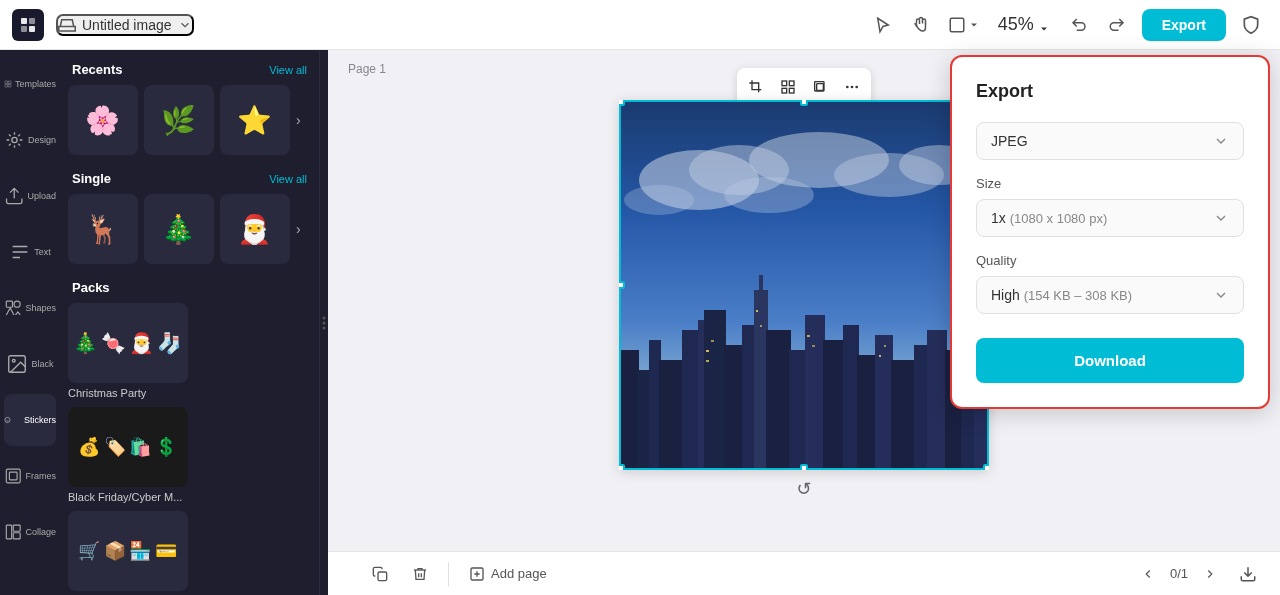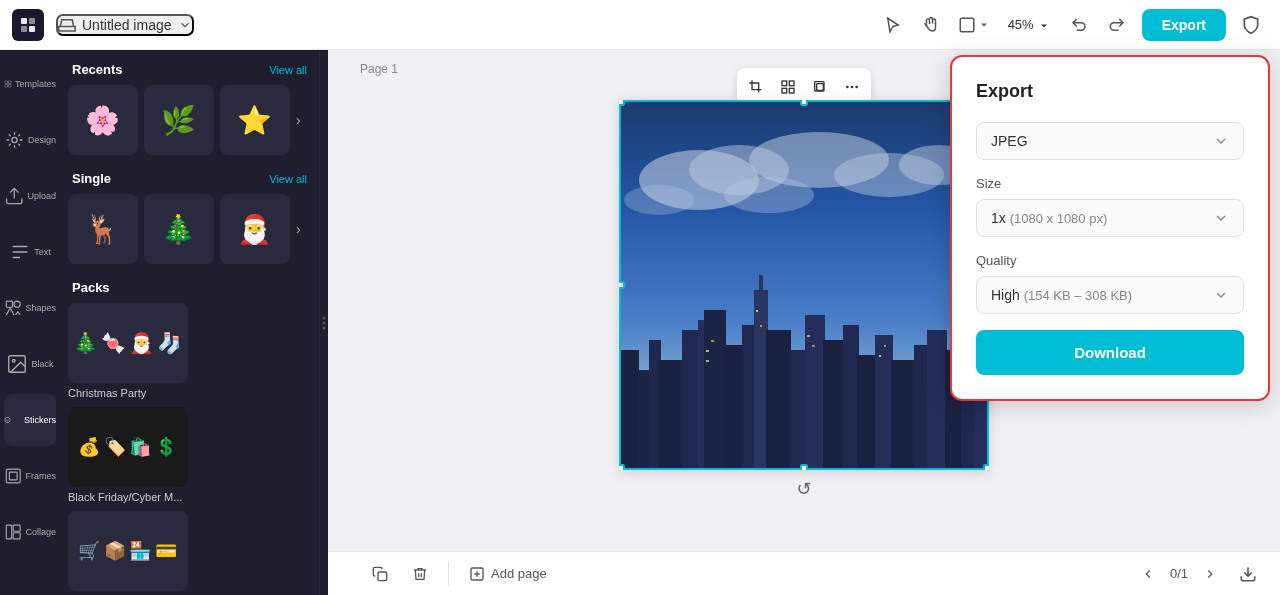--- a/index.html
+++ b/index.html
@@ -32,21 +32,21 @@
     .topbar-spacer { flex: 1; }
     .topbar-tools { display: flex; align-items: center; gap: 4px; }
     .tool-btn {
       width: 34px; height: 34px;
       border: none; background: transparent; cursor: pointer;
       border-radius: 6px; display: flex; align-items: center; justify-content: center;
       color: #555; font-size: 16px;
     }
     .zoom-selector {
       display: flex; align-items: flex-end; gap: 4px;
-      font-size: 13px; color: #333; cursor: pointer;
+      font-size: 18px; color: #333; cursor: pointer;
       padding: 4px 8px; border-radius: 6px; background: transparent; border: none;
     }
     .export-btn {
       background: #00bcd4; color: white; border: none;
       padding: 8px 20px; border-radius: 8px; font-size: 14px; font-weight: 600;
       cursor: pointer;
     }
     .shield-btn {
       width: 34px; height: 34px; background: transparent; border: none; cursor: pointer;
       display: flex; align-items: center; justify-content: center; color: #555;
@@ -142,21 +142,21 @@
     }
 
     
     .canvas-area {
       flex: 1;
       background: #f0f0f5;
       position: relative;
       overflow: hidden;
     }
     .page-label {
-      position: absolute; top: 12px; left: 32px;
+      position: absolute; top: 12px; left: 20px;
       font-size: 12px; color: #888;
     }
     .canvas-page {
       position: absolute;
       top: 50px; left: 50%;
       transform: translateX(-50%);
       width: 370px; height: 370px;
       background: white;
       box-shadow: 0 2px 12px rgba(0,0,0,0.15);
     }
@@ -263,20 +263,21 @@
     }
     .download-btn {
       width: 100%;
       background: #00bcd4;
       color: white;
       border: none;
       border-radius: 8px;
       padding: 14px;
       font-size: 15px; font-weight: 700;
       cursor: pointer;
+      margin-top: 8px;
     }
 
     
     .canvas-clouds {
       position: absolute; top: 20px; left: 0; right: 0; height: 150px;
       opacity: 0.7;
     }
     .canvas-buildings {
       position: absolute; bottom: 0; left: 0; right: 0;
     }

